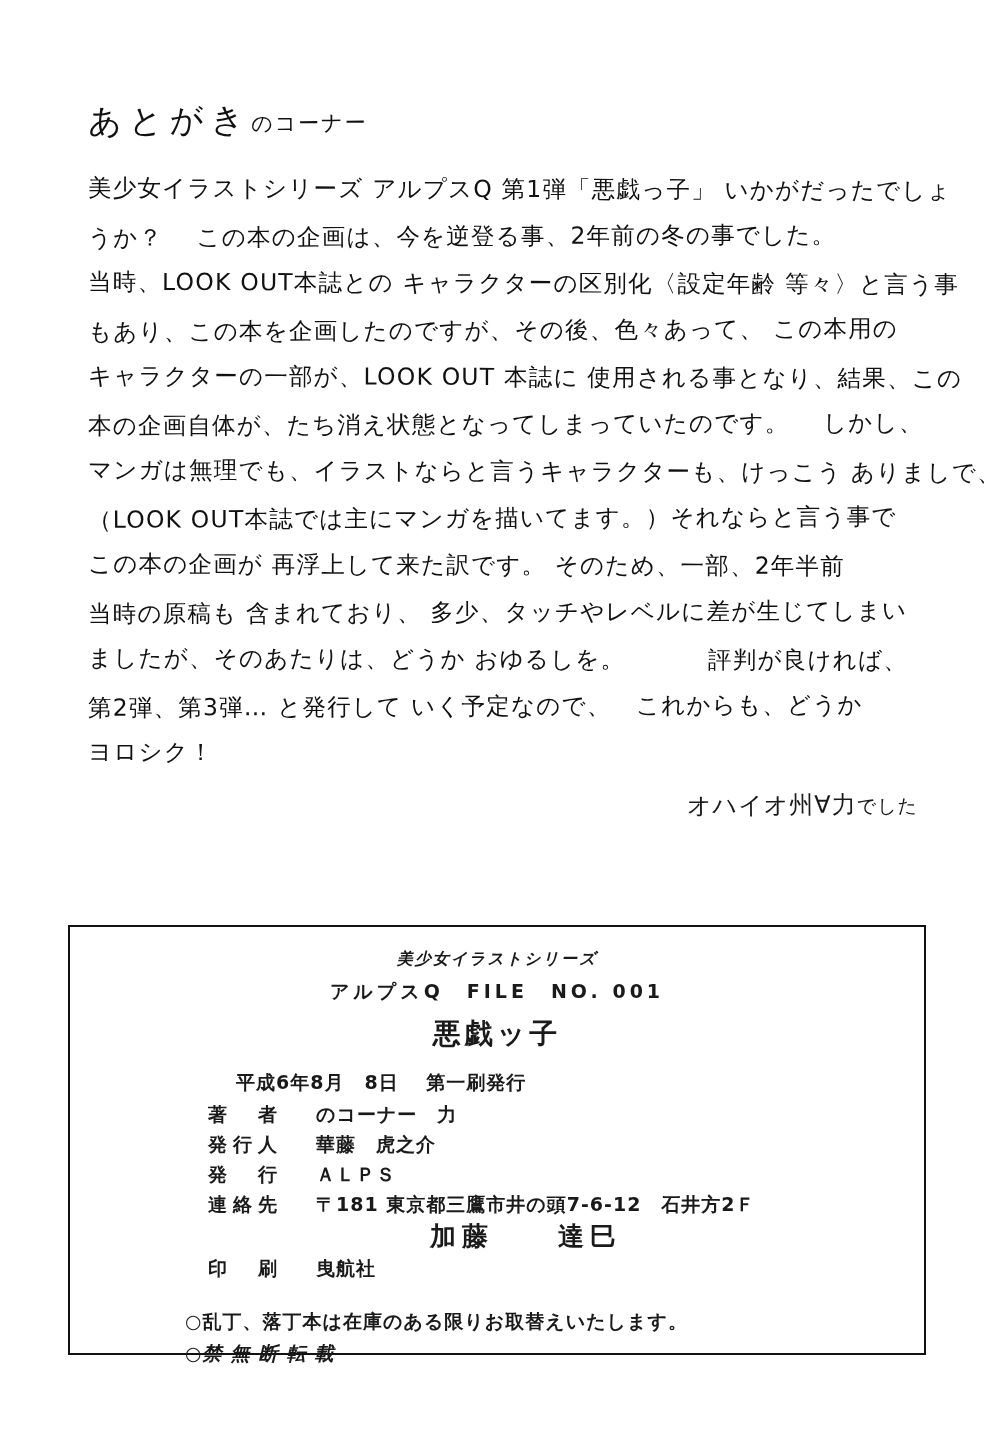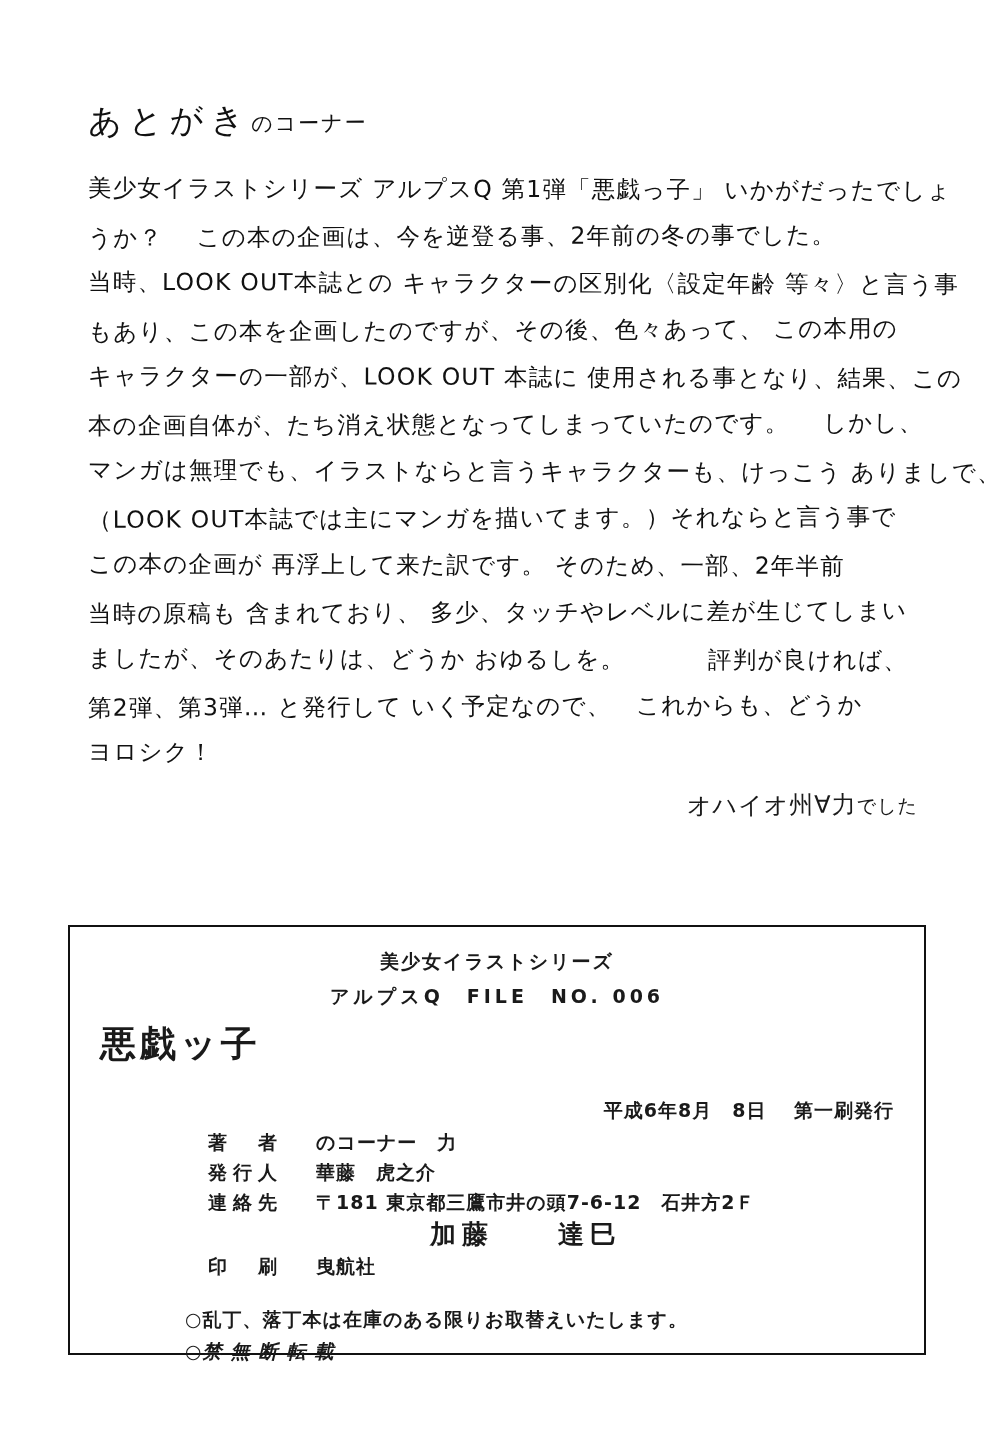--- a/index.html
+++ b/index.html
@@ -69,50 +69,50 @@
     border: 2px solid #111;
     box-sizing: border-box;
     background: #fff;
   }
   .colophon-inner {
     padding: 22px 30px 0 30px;
     font-family: "DejaVu Sans", sans-serif;
   }
   .col-series {
     text-align: center;
-    font-size: 19px;
+    font-size: 16px;
     letter-spacing: 2px;
     font-weight: 600;
     margin-bottom: 9px;
+    font-style: italic;
   }
   .col-file {
     text-align: center;
     font-size: 19px;
     letter-spacing: 4px;
     font-weight: 600;
     margin-bottom: 10px;
   }
   .col-title {
-    text-align: left;
-    font-size: 36px;
+    text-align: center;
+    font-size: 28px;
     letter-spacing: 4px;
     font-weight: 700;
-    margin: 4px 0 26px 0;
+    margin: 4px 0 14px 0;
   }
   .col-rows {
     margin-left: 108px;
     font-size: 19px;
     line-height: 30px;
     letter-spacing: 1px;
   }
   .col-date {
     margin-left: 28px;
     margin-bottom: 2px;
     font-weight: 600;
-    text-align: right;
   }
   .col-row {
     display: block;
     white-space: nowrap;
     font-weight: 600;
   }
   .col-row .lbl {
     display: inline-block;
     width: 108px;
     letter-spacing: 6px;
@@ -167,34 +167,37 @@
 
   <div class="aw-sign">
     <span>オハイオ州∀力</span><span class="tail">でした</span>
   </div>
 </div>
 
 <div class="colophon">
   <div class="colophon-inner">
 
     <div class="col-series">美少女イラストシリーズ</div>
-    <div class="col-file">アルプスQ　FILE　NO. 006</div>
+    <div class="col-file">アルプスQ　FILE　NO. 001</div>
     <div class="col-title">悪戯ッ子</div>
 
     <div class="col-rows">
       <div class="col-date">平成6年8月　8日　 第一刷発行</div>
 
       <div class="col-row">
         <span class="lbl">著　者</span><span class="val">のコーナー　力</span>
       </div>
 
       <div class="col-row">
         <span class="lbl">発行人</span><span class="val">華藤　虎之介</span>
       </div>
 
+      <div class="col-row">
+        <span class="lbl">発　行</span><span class="val">ＡＬＰＳ</span>
+      </div>
 
       <div class="col-row">
         <span class="lbl">連絡先</span><span class="val">〒181 東京都三鷹市井の頭7-6-12　石井方2Ｆ</span>
       </div>
 
       <div class="col-sub">加藤　　達巳</div>
 
       <div class="col-row">
         <span class="lbl">印　刷</span><span class="val">曳航社</span>
       </div>

